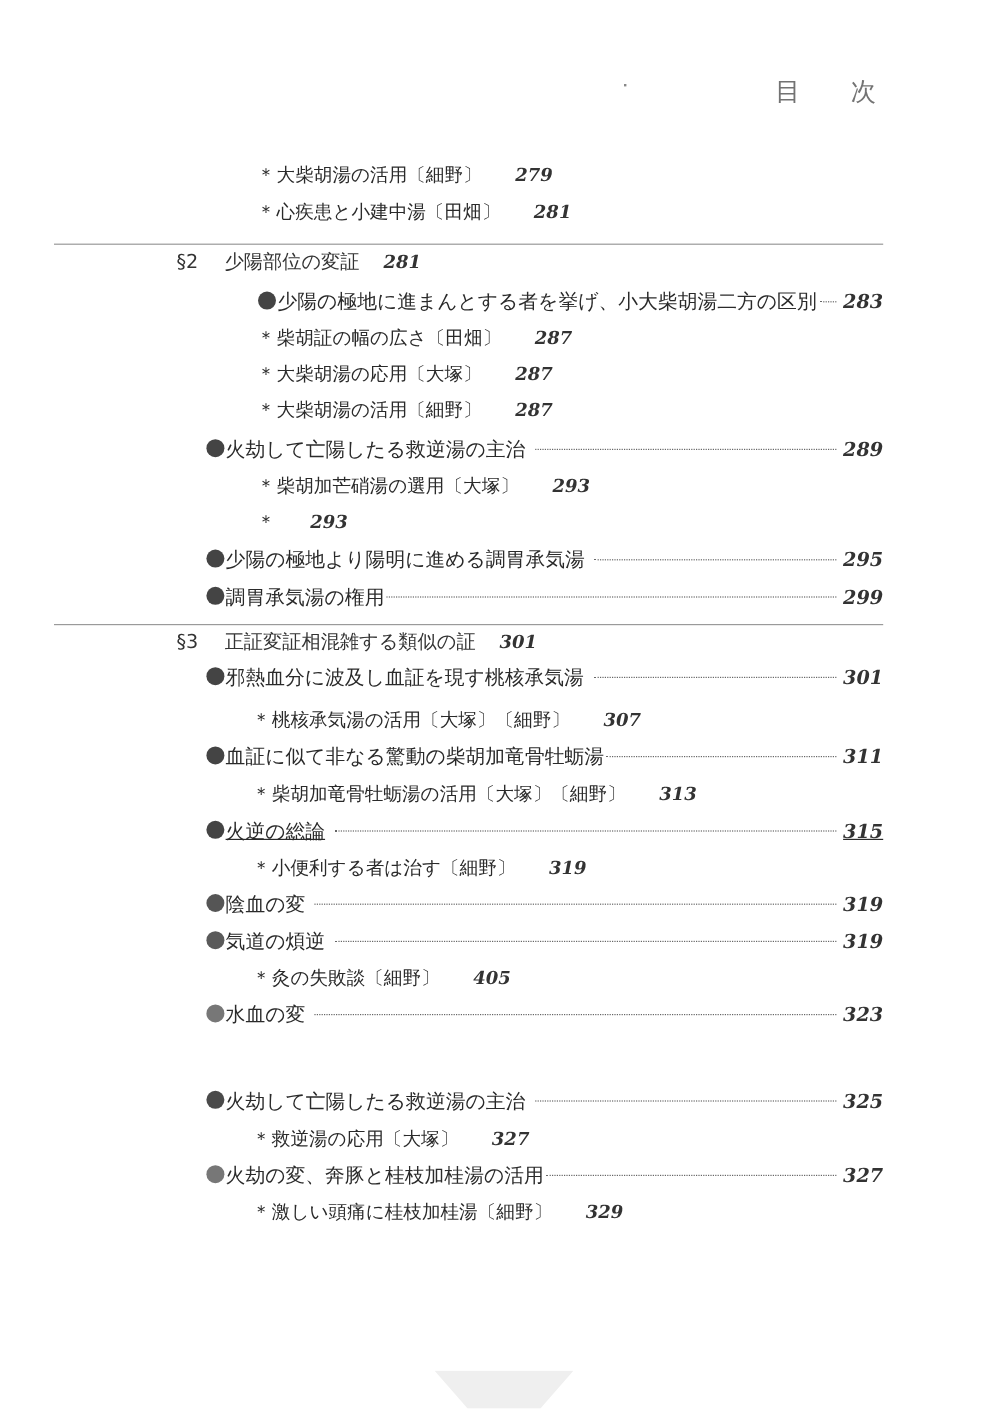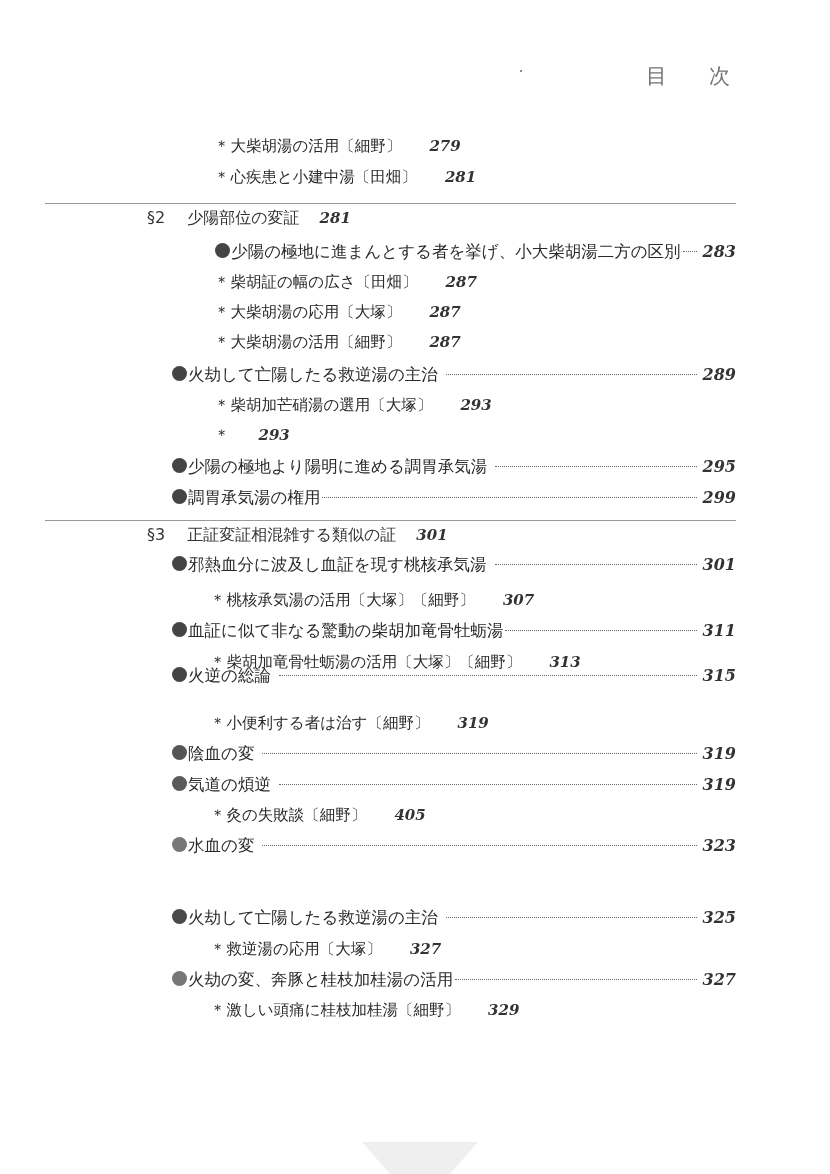--- a/index.html
+++ b/index.html
@@ -136,21 +136,21 @@
   <span class="bullet"></span>
   <span>血証に似て非なる驚動の柴胡加竜骨牡蛎湯</span>
   <span class="lead" style="margin-left:2px;"></span>
   <span class="pg">311</span>
 </div>
 <div class="row sub" style="top:650px; left:210px;">
   <span class="star">＊</span>
   <span>柴胡加竜骨牡蛎湯の活用〔大塚〕〔細野〕</span>
   <span class="pg">313</span>
 </div>
-<div class="row ent" style="top:664px;">
+<div class="row ent" style="top:681px;text-decoration:underline;">
   <span class="bullet"></span>
   <span>火逆の総論</span>
   <span class="lead"></span>
   <span class="pg">315</span>
 </div>
 <div class="row sub" style="top:711px; left:210px;">
   <span class="star">＊</span>
   <span>小便利する者は治す〔細野〕</span>
   <span class="pg">319</span>
 </div>

